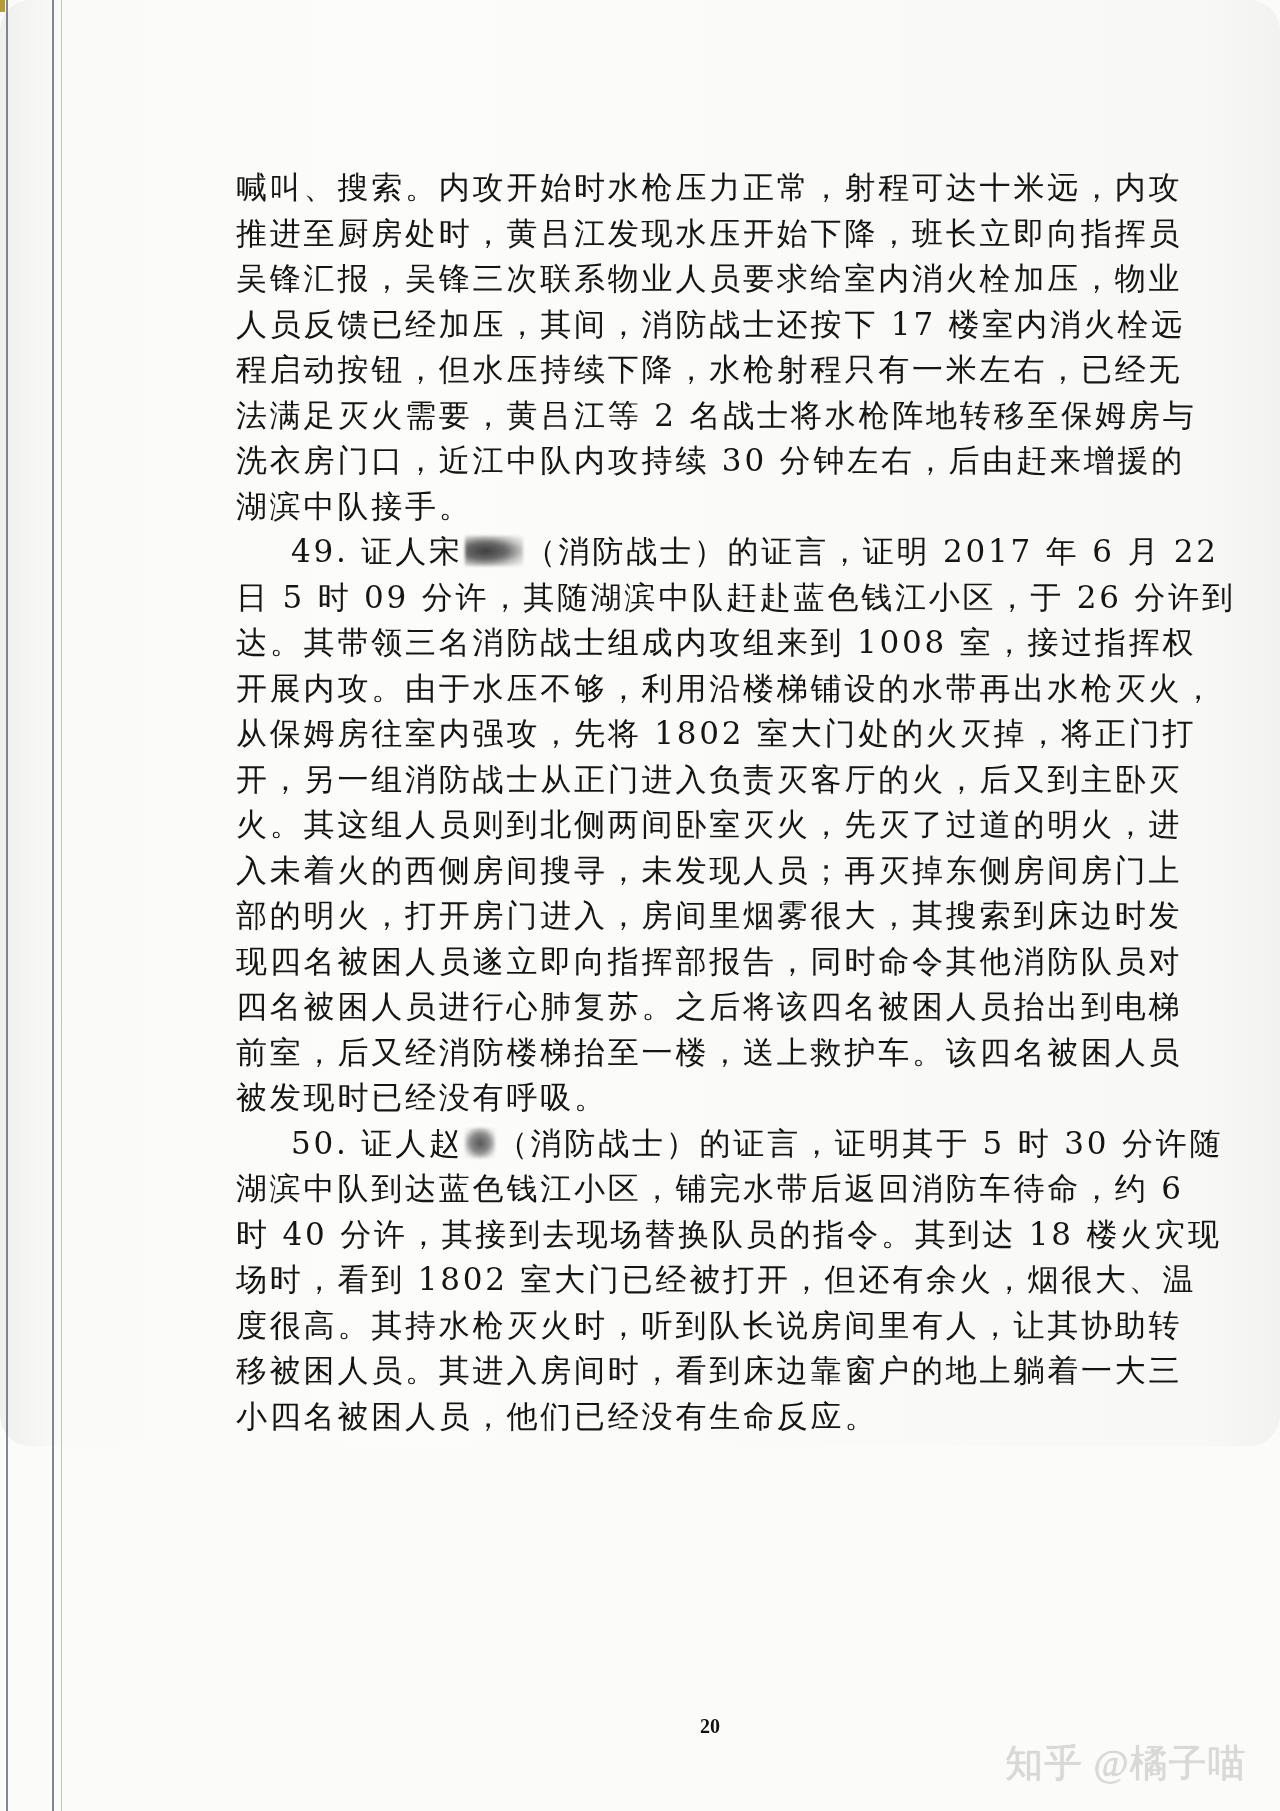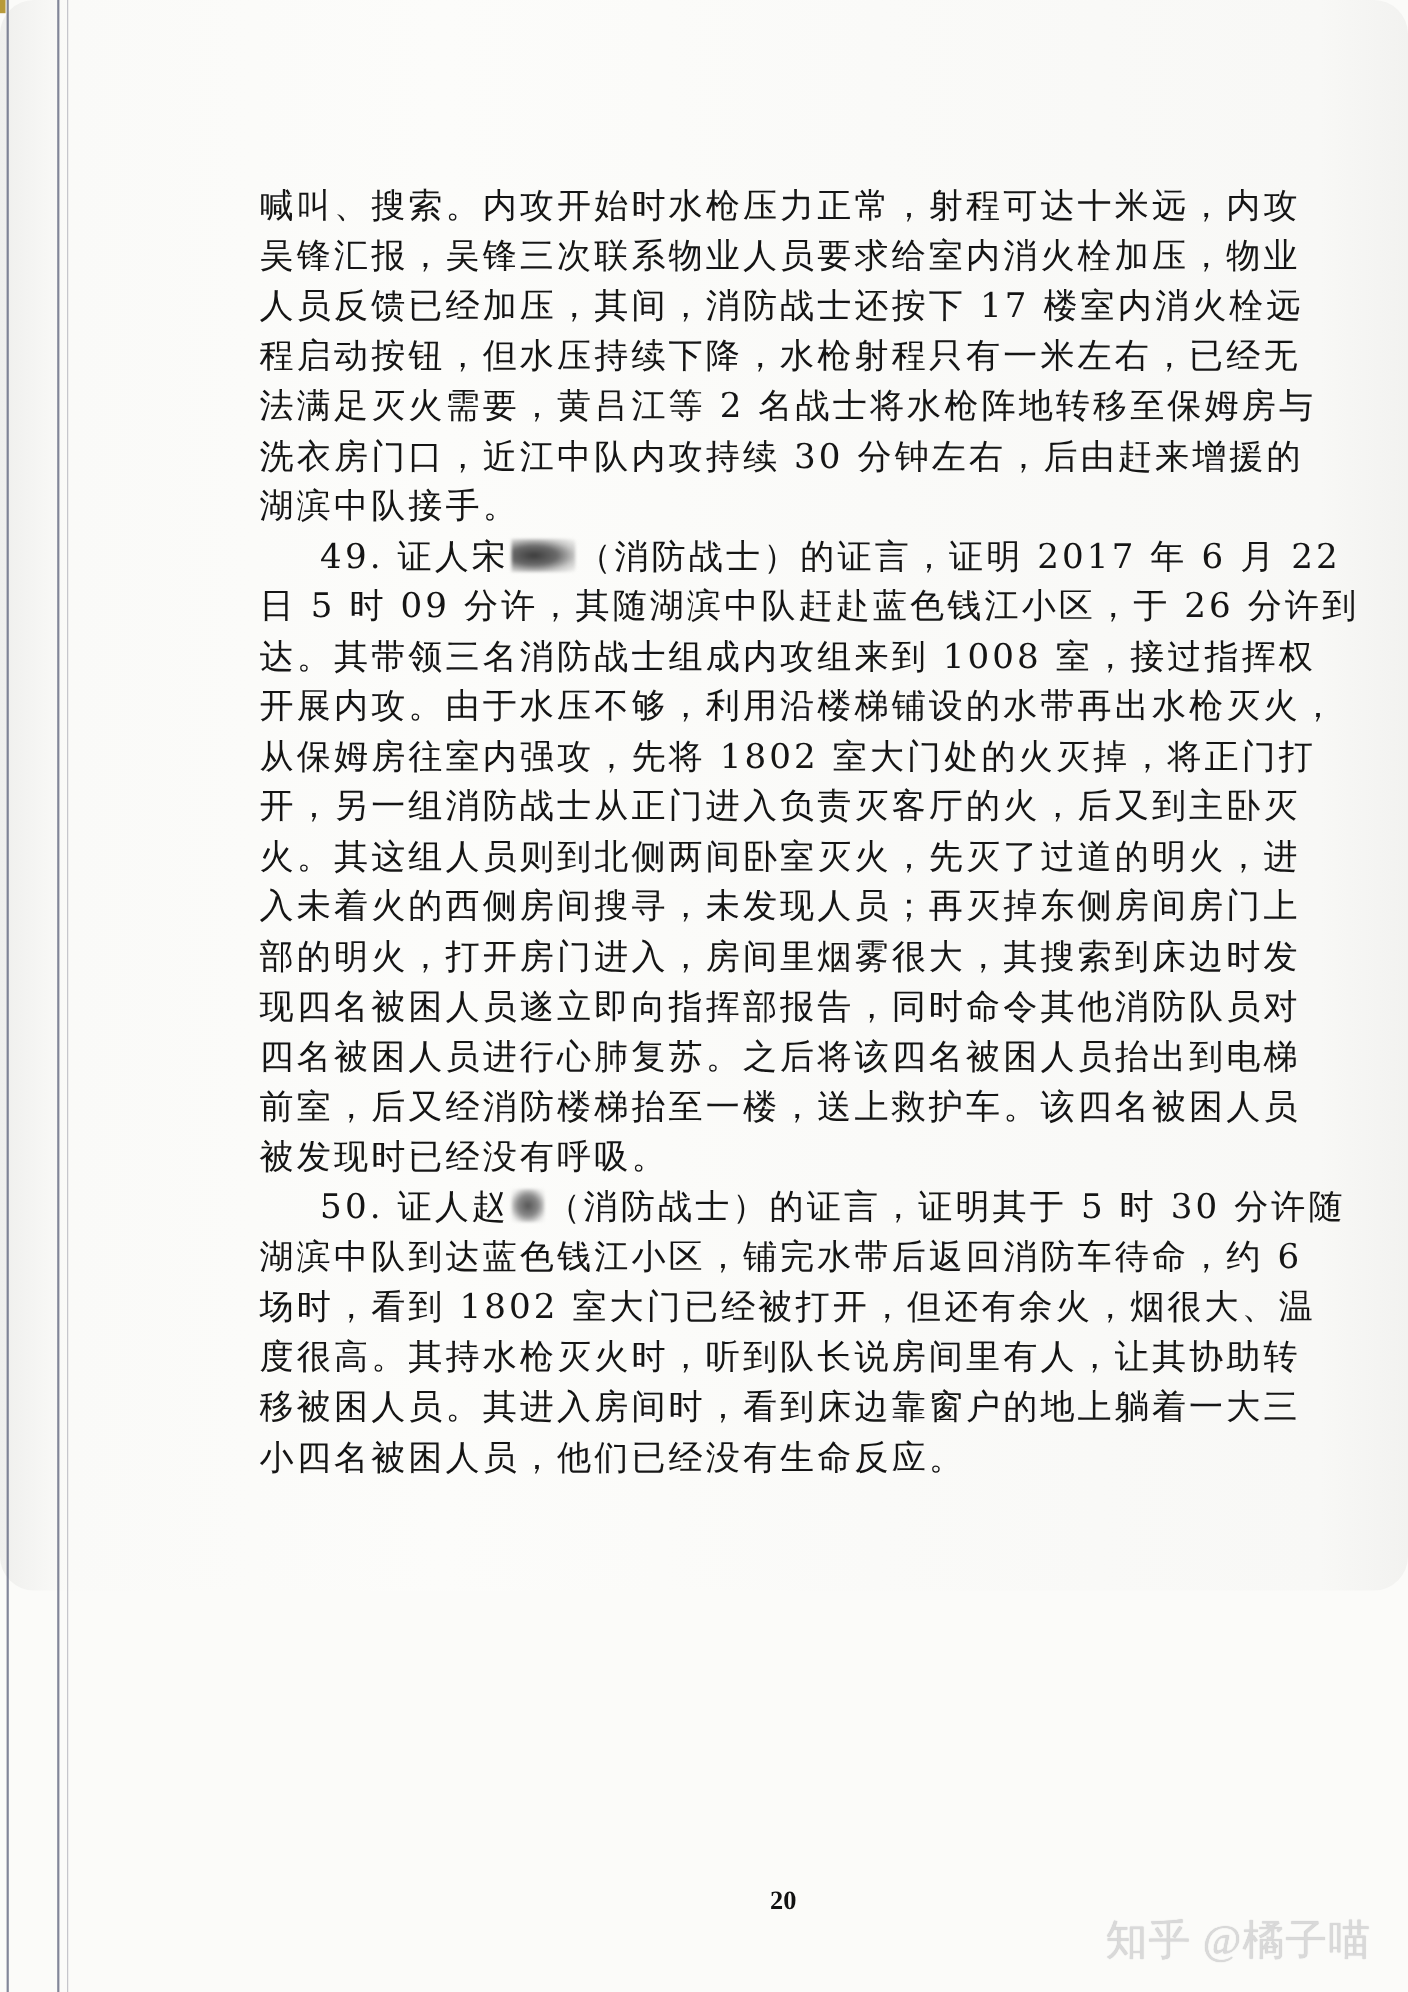--- a/index.html
+++ b/index.html
@@ -68,21 +68,21 @@
       margin: 0 2px;
     }
     .redact.short {
       width: 30px;
       background: radial-gradient(ellipse at 50% 50%, #555 0%, #8a8a8a 45%, rgba(200,200,200,0.3) 80%, rgba(255,255,255,0) 100%);
     }
     .page-number {
       position: absolute;
       left: 700px;
       top: 1715px;
-      font-size: 24px;
+      font-size: 20px;
       font-weight: bold;
       font-family: "Liberation Serif", serif;
       color: #111;
     }
     .watermark {
       position: absolute;
       left: 1005px;
       top: 1738px;
       font-size: 38px;
       color: #d9d9d9;
@@ -96,20 +96,21 @@
 
 <div class="page">
   <div class="corner-mark"></div>
   <div class="binding-line l1"></div>
   <div class="binding-line l2"></div>
   <div class="binding-line l3"></div>
 
   <div class="text-block">
 
     <span class="line">喊叫、搜索。内攻开始时水枪压力正常，射程可达十米远，内攻</span>
+    <span class="line">推进至厨房处时，黄吕江发现水压开始下降，班长立即向指挥员</span>
     <span class="line">吴锋汇报，吴锋三次联系物业人员要求给室内消火栓加压，物业</span>
     <span class="line">人员反馈已经加压，其间，消防战士还按下 17 楼室内消火栓远</span>
     <span class="line">程启动按钮，但水压持续下降，水枪射程只有一米左右，已经无</span>
     <span class="line">法满足灭火需要，黄吕江等 2 名战士将水枪阵地转移至保姆房与</span>
     <span class="line">洗衣房门口，近江中队内攻持续 30 分钟左右，后由赶来增援的</span>
     <span class="line">湖滨中队接手。</span>
 
     <span class="line indent"><span>49. 证人宋</span><span class="redact"></span><span>（消防战士）的证言，证明 2017 年 6 月 22</span></span>
     <span class="line">日 5 时 09 分许，其随湖滨中队赶赴蓝色钱江小区，于 26 分许到</span>
     <span class="line">达。其带领三名消防战士组成内攻组来到 1008 室，接过指挥权</span>
@@ -119,20 +120,21 @@
     <span class="line">火。其这组人员则到北侧两间卧室灭火，先灭了过道的明火，进</span>
     <span class="line">入未着火的西侧房间搜寻，未发现人员；再灭掉东侧房间房门上</span>
     <span class="line">部的明火，打开房门进入，房间里烟雾很大，其搜索到床边时发</span>
     <span class="line">现四名被困人员遂立即向指挥部报告，同时命令其他消防队员对</span>
     <span class="line">四名被困人员进行心肺复苏。之后将该四名被困人员抬出到电梯</span>
     <span class="line">前室，后又经消防楼梯抬至一楼，送上救护车。该四名被困人员</span>
     <span class="line">被发现时已经没有呼吸。</span>
 
     <span class="line indent"><span>50. 证人赵</span><span class="redact short"></span><span>（消防战士）的证言，证明其于 5 时 30 分许随</span></span>
     <span class="line">湖滨中队到达蓝色钱江小区，铺完水带后返回消防车待命，约 6</span>
+    <span class="line">时 40 分许，其接到去现场替换队员的指令。其到达 18 楼火灾现</span>
     <span class="line">场时，看到 1802 室大门已经被打开，但还有余火，烟很大、温</span>
     <span class="line">度很高。其持水枪灭火时，听到队长说房间里有人，让其协助转</span>
     <span class="line">移被困人员。其进入房间时，看到床边靠窗户的地上躺着一大三</span>
     <span class="line">小四名被困人员，他们已经没有生命反应。</span>
   </div>
 
   <div class="page-number">20</div>
   <div class="watermark">知乎 @橘子喵</div>
 </div>
 

